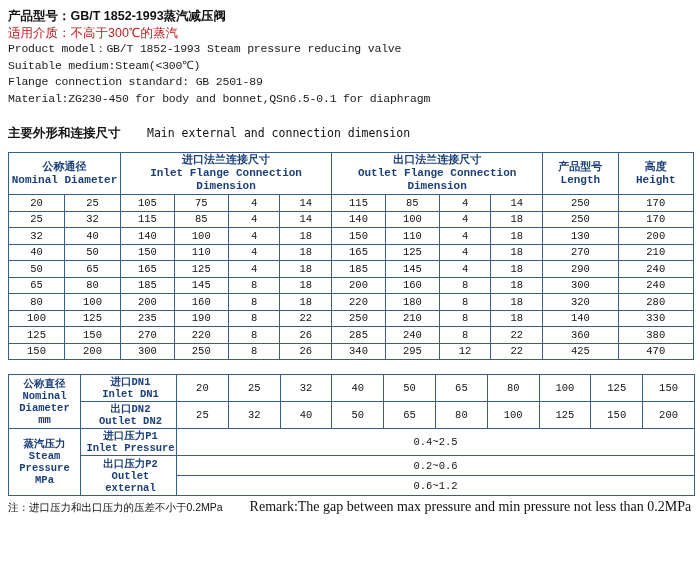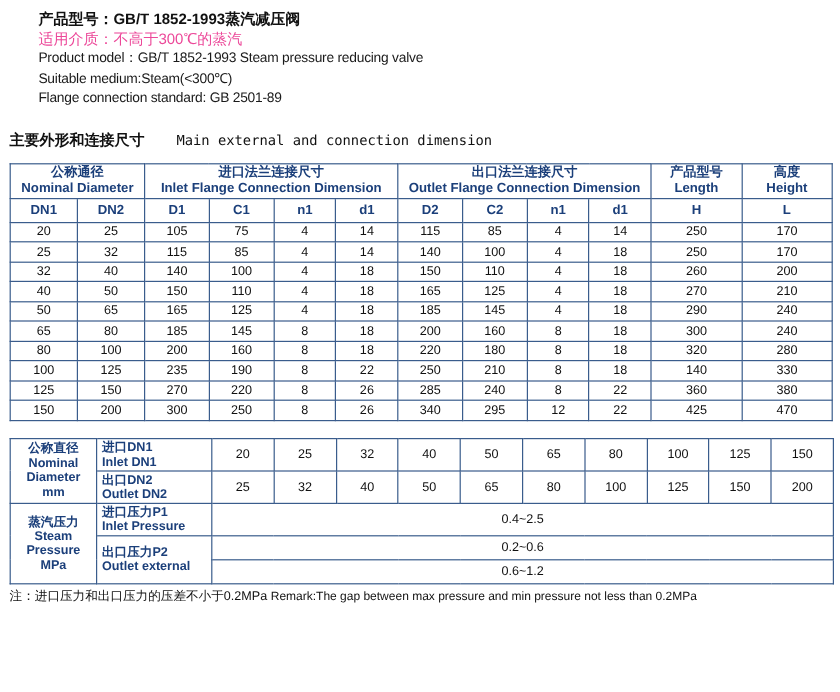--- a/index.html
+++ b/index.html
@@ -10,44 +10,44 @@
     font-family: "Liberation Sans", sans-serif;
   }
   body { padding: 8px 6px 0 8px; }
 
   .spec-header { margin-bottom: 2px; }
   .spec-line {
     font-size: 12.5px;
     line-height: 16.5px;
     color: #1a1a1a;
     white-space: nowrap;
-    margin-left: 24px;
   }
   .spec-line.cn { font-weight: bold; color: #111; }
-  .spec-line.cn-plain { font-weight: normal; color: #ec4899; }
-  .spec-line.en { font-family: Liberation Sans, sans-serif; font-size: 11.5px; letter-spacing: -0.2px; }
+  .spec-line.cn-plain { font-weight: normal; color: #b91c1c; }
+  .spec-line.en { font-family: Liberation Mono, monospace; font-size: 11.5px; letter-spacing: -0.2px; }
 
   .section-title {
     margin-top: 18px;
     margin-bottom: 10px;
     font-size: 12.5px;
     color: #111;
     font-weight: bold;
   }
   .section-title .en-part {
     font-family: "DejaVu Sans Mono", monospace;
     font-weight: normal;
     font-size: 11.5px;
     margin-left: 23px;
   }
 
   table {
     border-collapse: collapse;
     width: 686px;
     table-layout: fixed;
+    font-family: Liberation Mono, monospace;
   }
   table td, table th {
     border: 1px solid #3a5c8c;
     text-align: center;
     vertical-align: middle;
     font-size: 10.5px;
     color: #111;
     padding: 1px 0;
     height: 17px;
   }
@@ -66,39 +66,40 @@
   .dim-table { margin-top: 14px; }
   .dim-table td { height: 20px; font-size: 10.5px; }
   .lbl-blue {
     color: #1b3f7a;
     font-weight: bold;
     font-size: 10.5px;
     line-height: 12px;
     text-align: center;
   }
   .lbl-blue .en { font-weight: bold; }
-  .cell-left { text-align: left; padding-left: 4px; margin-top: 21px; }
+  .cell-left { text-align: center; padding-left: 4px; margin-top: 21px; }
 
   .note {
     margin-top: 4px;
     font-size: 10.5px;
     color: #111;
     line-height: 13px;
   }
-  .note .en { font-family: Liberation Sans, sans-serif; font-size: 10px; }
+  .note .en { font-family: Liberation Serif, serif; font-size: 14px; margin-left: 24px; }
 </style>
 </head>
 <body>
 
 <div class="spec-header">
   <div class="spec-line cn">产品型号：GB/T 1852-1993蒸汽减压阀</div>
   <div class="spec-line cn-plain">适用介质：不高于300℃的蒸汽</div>
   <div class="spec-line en">Product model：GB/T 1852-1993 Steam pressure reducing valve</div>
   <div class="spec-line en">Suitable medium:Steam(&lt;300℃)</div>
   <div class="spec-line en">Flange connection standard: GB 2501-89</div>
+  <div class="spec-line en">Material:ZG230-450 for body and bonnet,QSn6.5-0.1 for diaphragm</div>
 </div>
 
 <div class="section-title">
   <span>主要外形和连接尺寸 </span><span class="en-part">Main external and connection  dimension</span>
 </div>
 
 <table class="main-table">
   <colgroup>
     <col style="width:52px">
       <col style="width:52px">
@@ -129,34 +130,20 @@
       </th>
       <th>
         <span>产品型号</span>
         <span class="l2">Length</span>
       </th>
       <th>
         <span>高度</span>
         <span class="l2">Height</span>
       </th>
     </tr>
-    <tr>
-      <th>DN1</th>
-      <th>DN2</th>
-      <th>D1</th>
-      <th>C1</th>
-      <th>n1</th>
-      <th>d1</th>
-      <th>D2</th>
-      <th>C2</th>
-      <th>n1</th>
-      <th>d1</th>
-      <th>H</th>
-      <th>L</th>
-    </tr>
   </thead>
   <tbody>
     <tr>
       <td>20</td>
       <td>25</td>
       <td>105</td>
       <td>75</td>
       <td>4</td>
       <td>14</td>
       <td>115</td>
@@ -184,21 +171,21 @@
       <td>32</td>
       <td>40</td>
       <td>140</td>
       <td>100</td>
       <td>4</td>
       <td>18</td>
       <td>150</td>
       <td>110</td>
       <td>4</td>
       <td>18</td>
-      <td>260</td>
+      <td>130</td>
       <td>200</td>
     </tr>
     <tr>
       <td>40</td>
       <td>50</td>
       <td>150</td>
       <td>110</td>
       <td>4</td>
       <td>18</td>
       <td>165</td>

